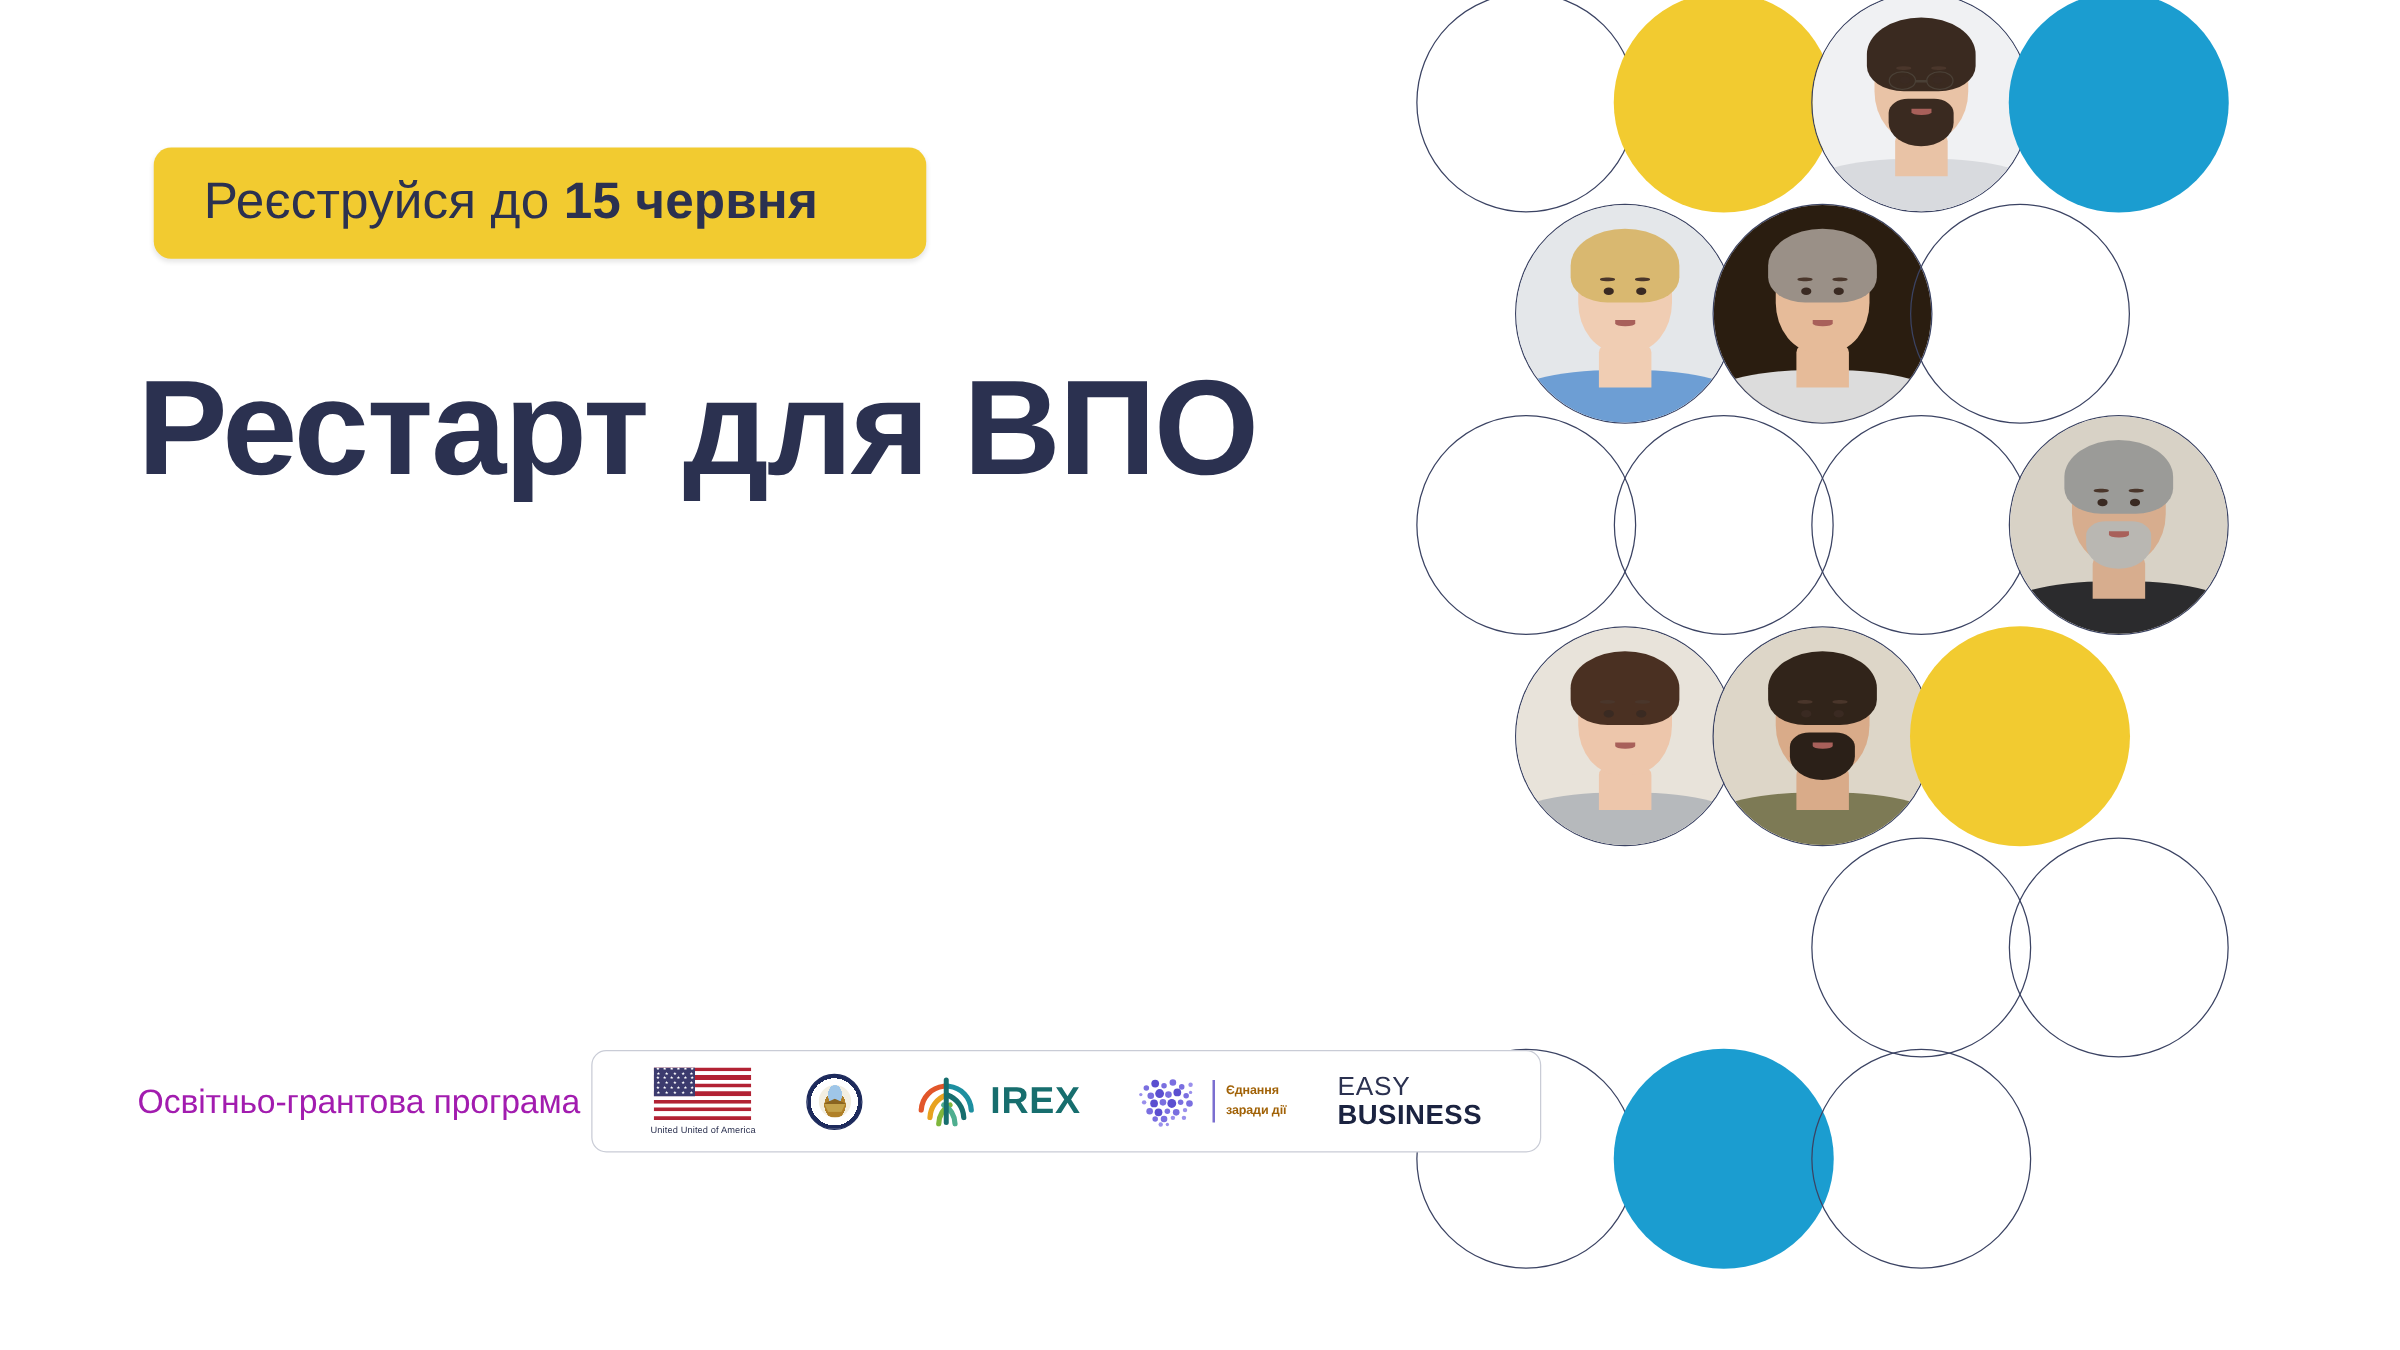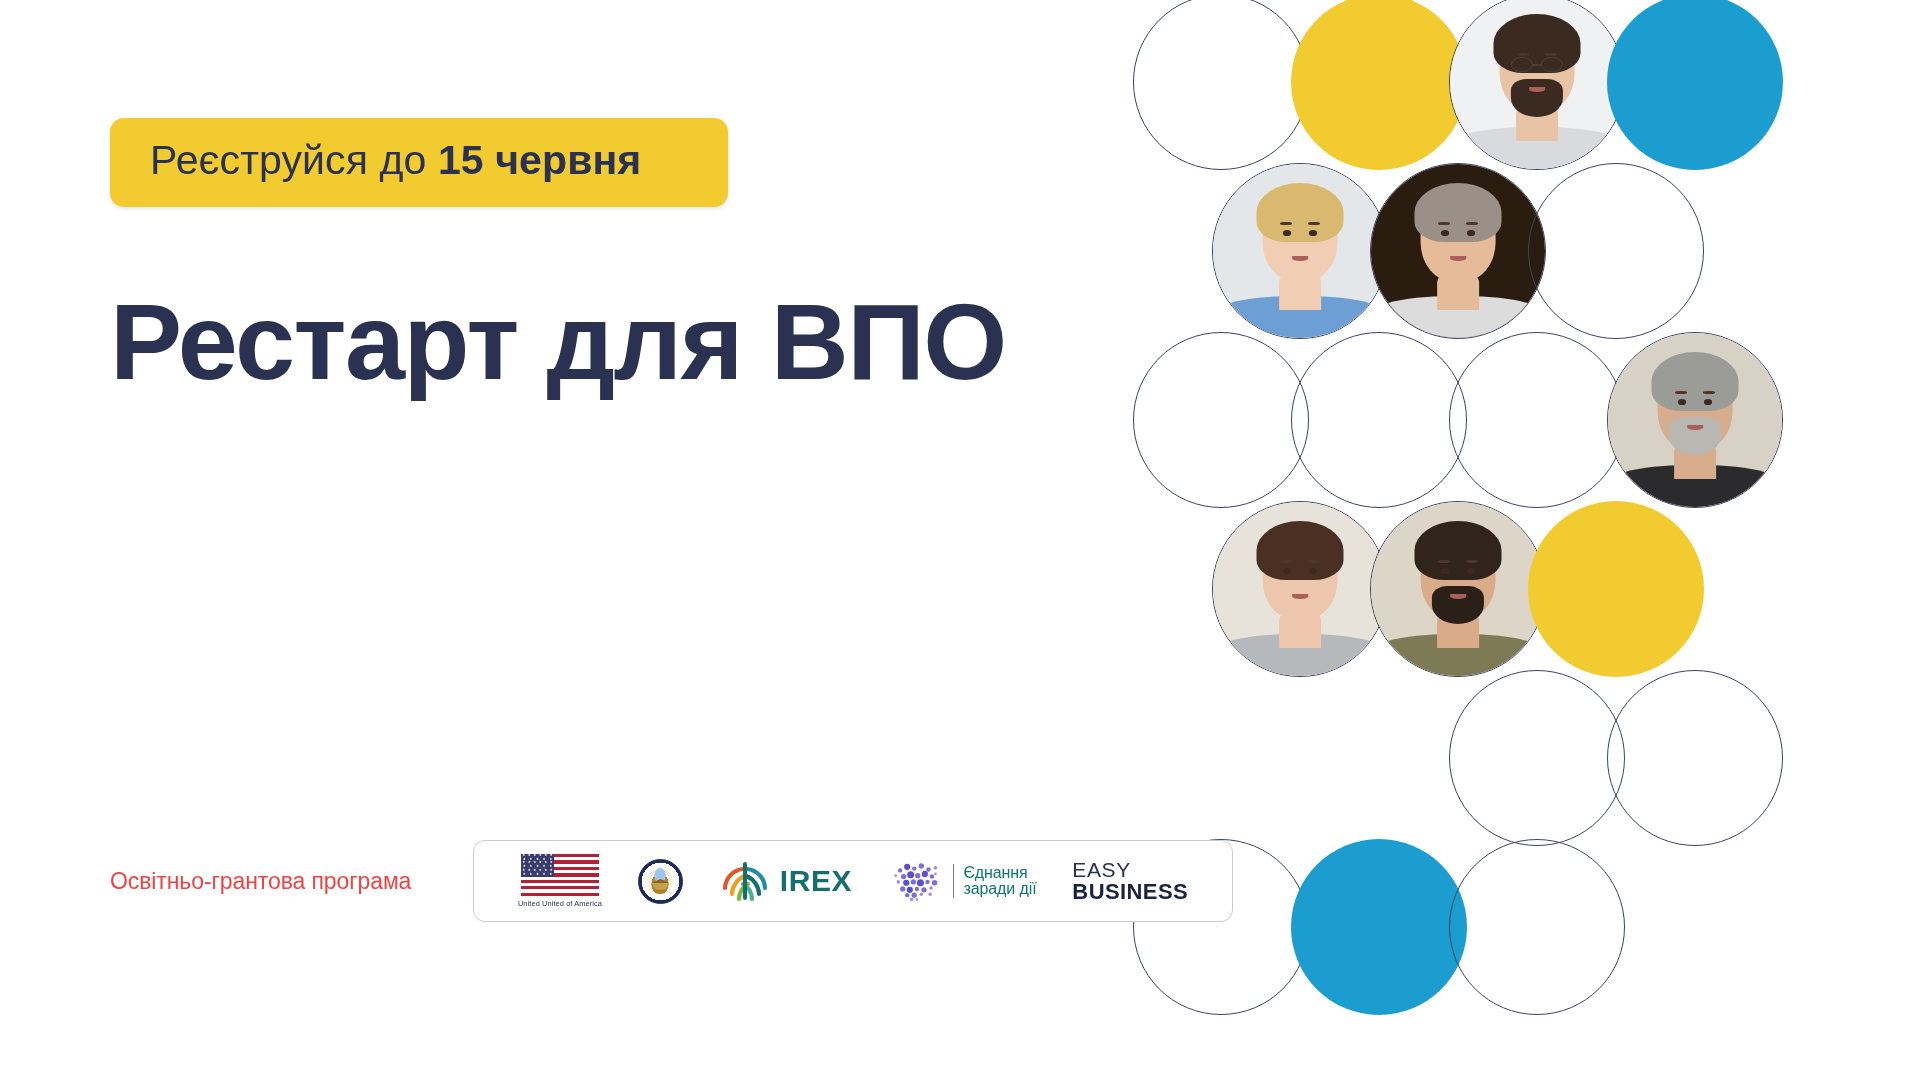--- a/index.html
+++ b/index.html
@@ -13,21 +13,21 @@
   
   .left-col {
     position:absolute;
     left:110px; top:0;
     width:1000px; height:1080px;
     z-index:5;
   }
 
   .deadline-badge {
     position:absolute;
-    left:0; top:118px;
+    left:13px; top:118px;
     background:#f2cb30;
     border-radius:14px;
     padding:22px 40px 26px 40px;
     min-width:618px;
     box-shadow:0 2px 4px rgba(0,0,0,.10);
   }
   .deadline-badge .txt {
     font-size:41px;
     color:#2b3150;
     letter-spacing:.1px;
@@ -59,22 +59,22 @@
   .subtitle .b { font-weight:700; }
   .subtitle .r { font-weight:400; }
 
   .footer-row {
     position:absolute;
     left:0; top:840px;
     display:flex;
     align-items:center;
   }
   .footer-text {
-    font-size:23px;
-    color:#ef4444;
+    font-size:27px;
+    color:#a21caf;
     line-height:37px;
     width:355px;
     letter-spacing:-.1px;
   }
   .footer-text b { font-weight:700; }
 
   
   .logo-bar {
     margin-left:8px;
     border:1.5px solid #c9ccd6;
@@ -139,21 +139,21 @@
   .irex-word {
     font-size:30px; font-weight:700; color:#176e6e;
     letter-spacing:.6px;
   }
 
   
   .ednannia { display:flex; align-items:center; gap:9px; }
   .uamap { width:56px; height:46px; position:relative; }
   .ednannia-divider { width:1.4px; height:34px; background:#7b6fd0; }
   .ednannia-txt {
-    font-size:16px; font-weight:400; color:#0f766e;
+    font-size:10px; font-weight:700; color:#a16207;
     line-height:16px; letter-spacing:-.1px;
   }
 
   
   .easybiz { line-height:22px; }
   .easybiz .l1 { font-size:21px; color:#2b3150; font-weight:400; letter-spacing:.6px; }
   .easybiz .l2 { font-size:22px; color:#1b2340; font-weight:700; letter-spacing:.4px; }
 
   
   .grid { position:absolute; left:0; top:0; width:1920px; height:1080px; z-index:1; }

